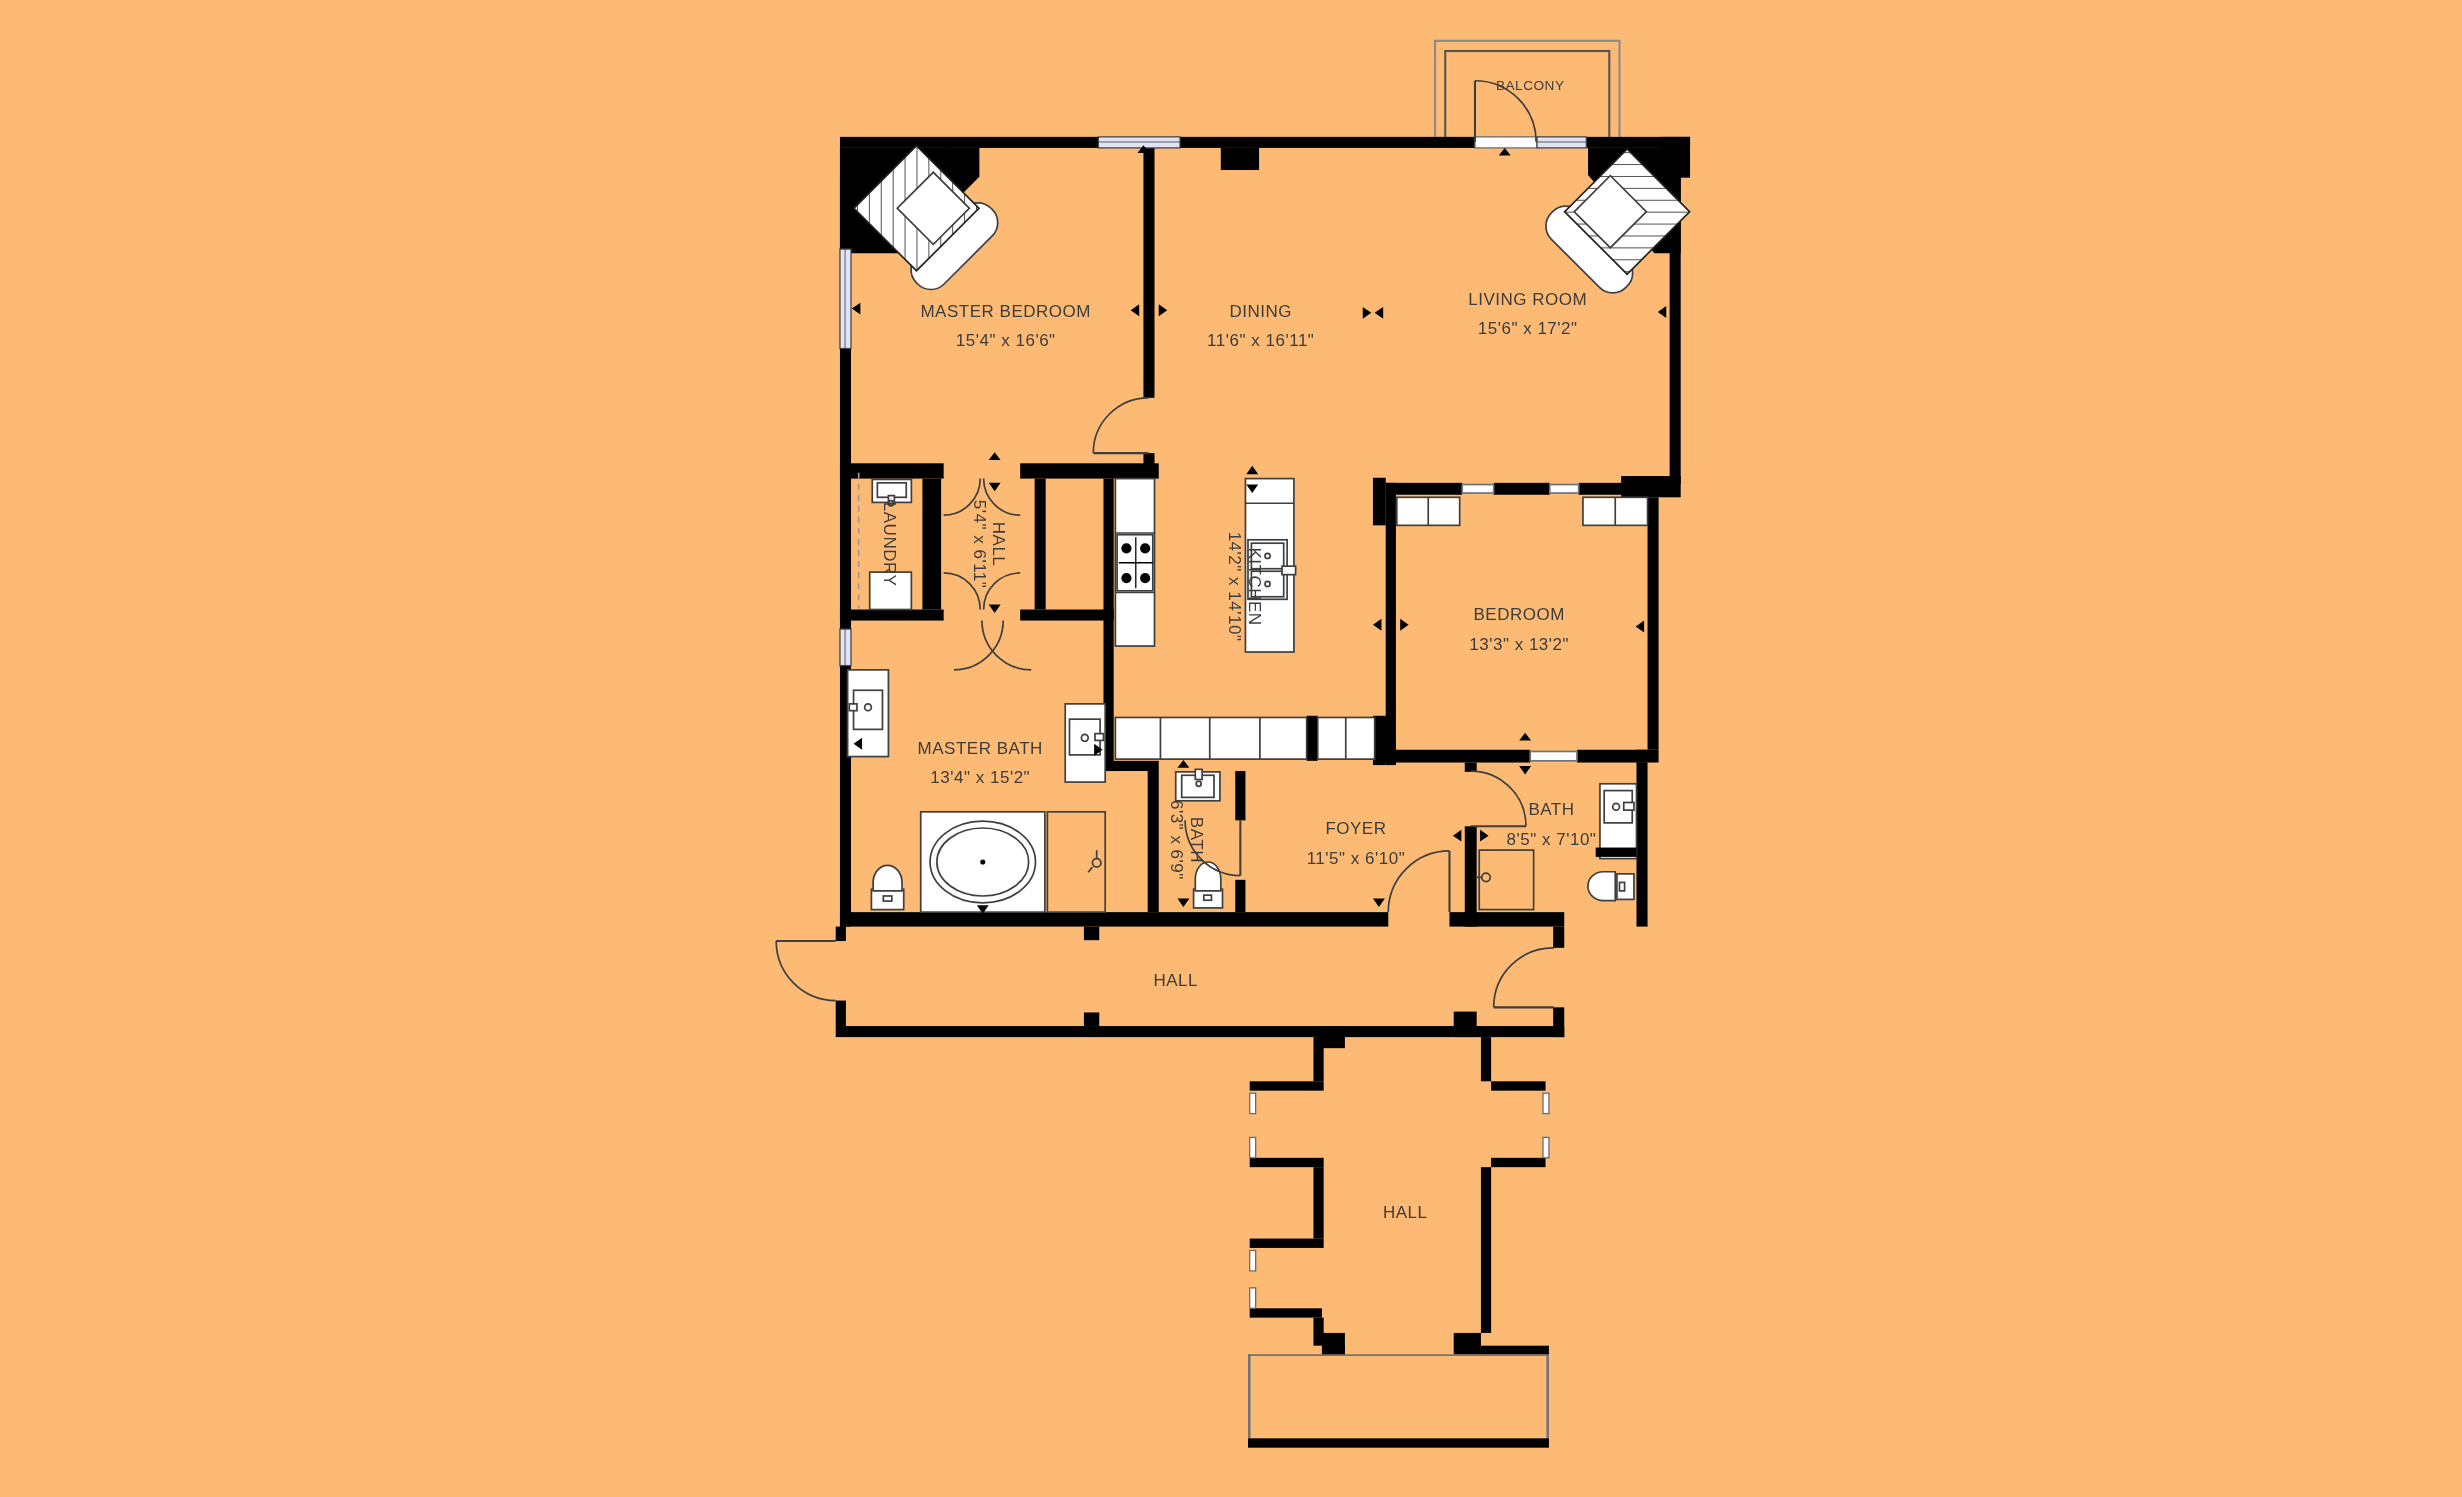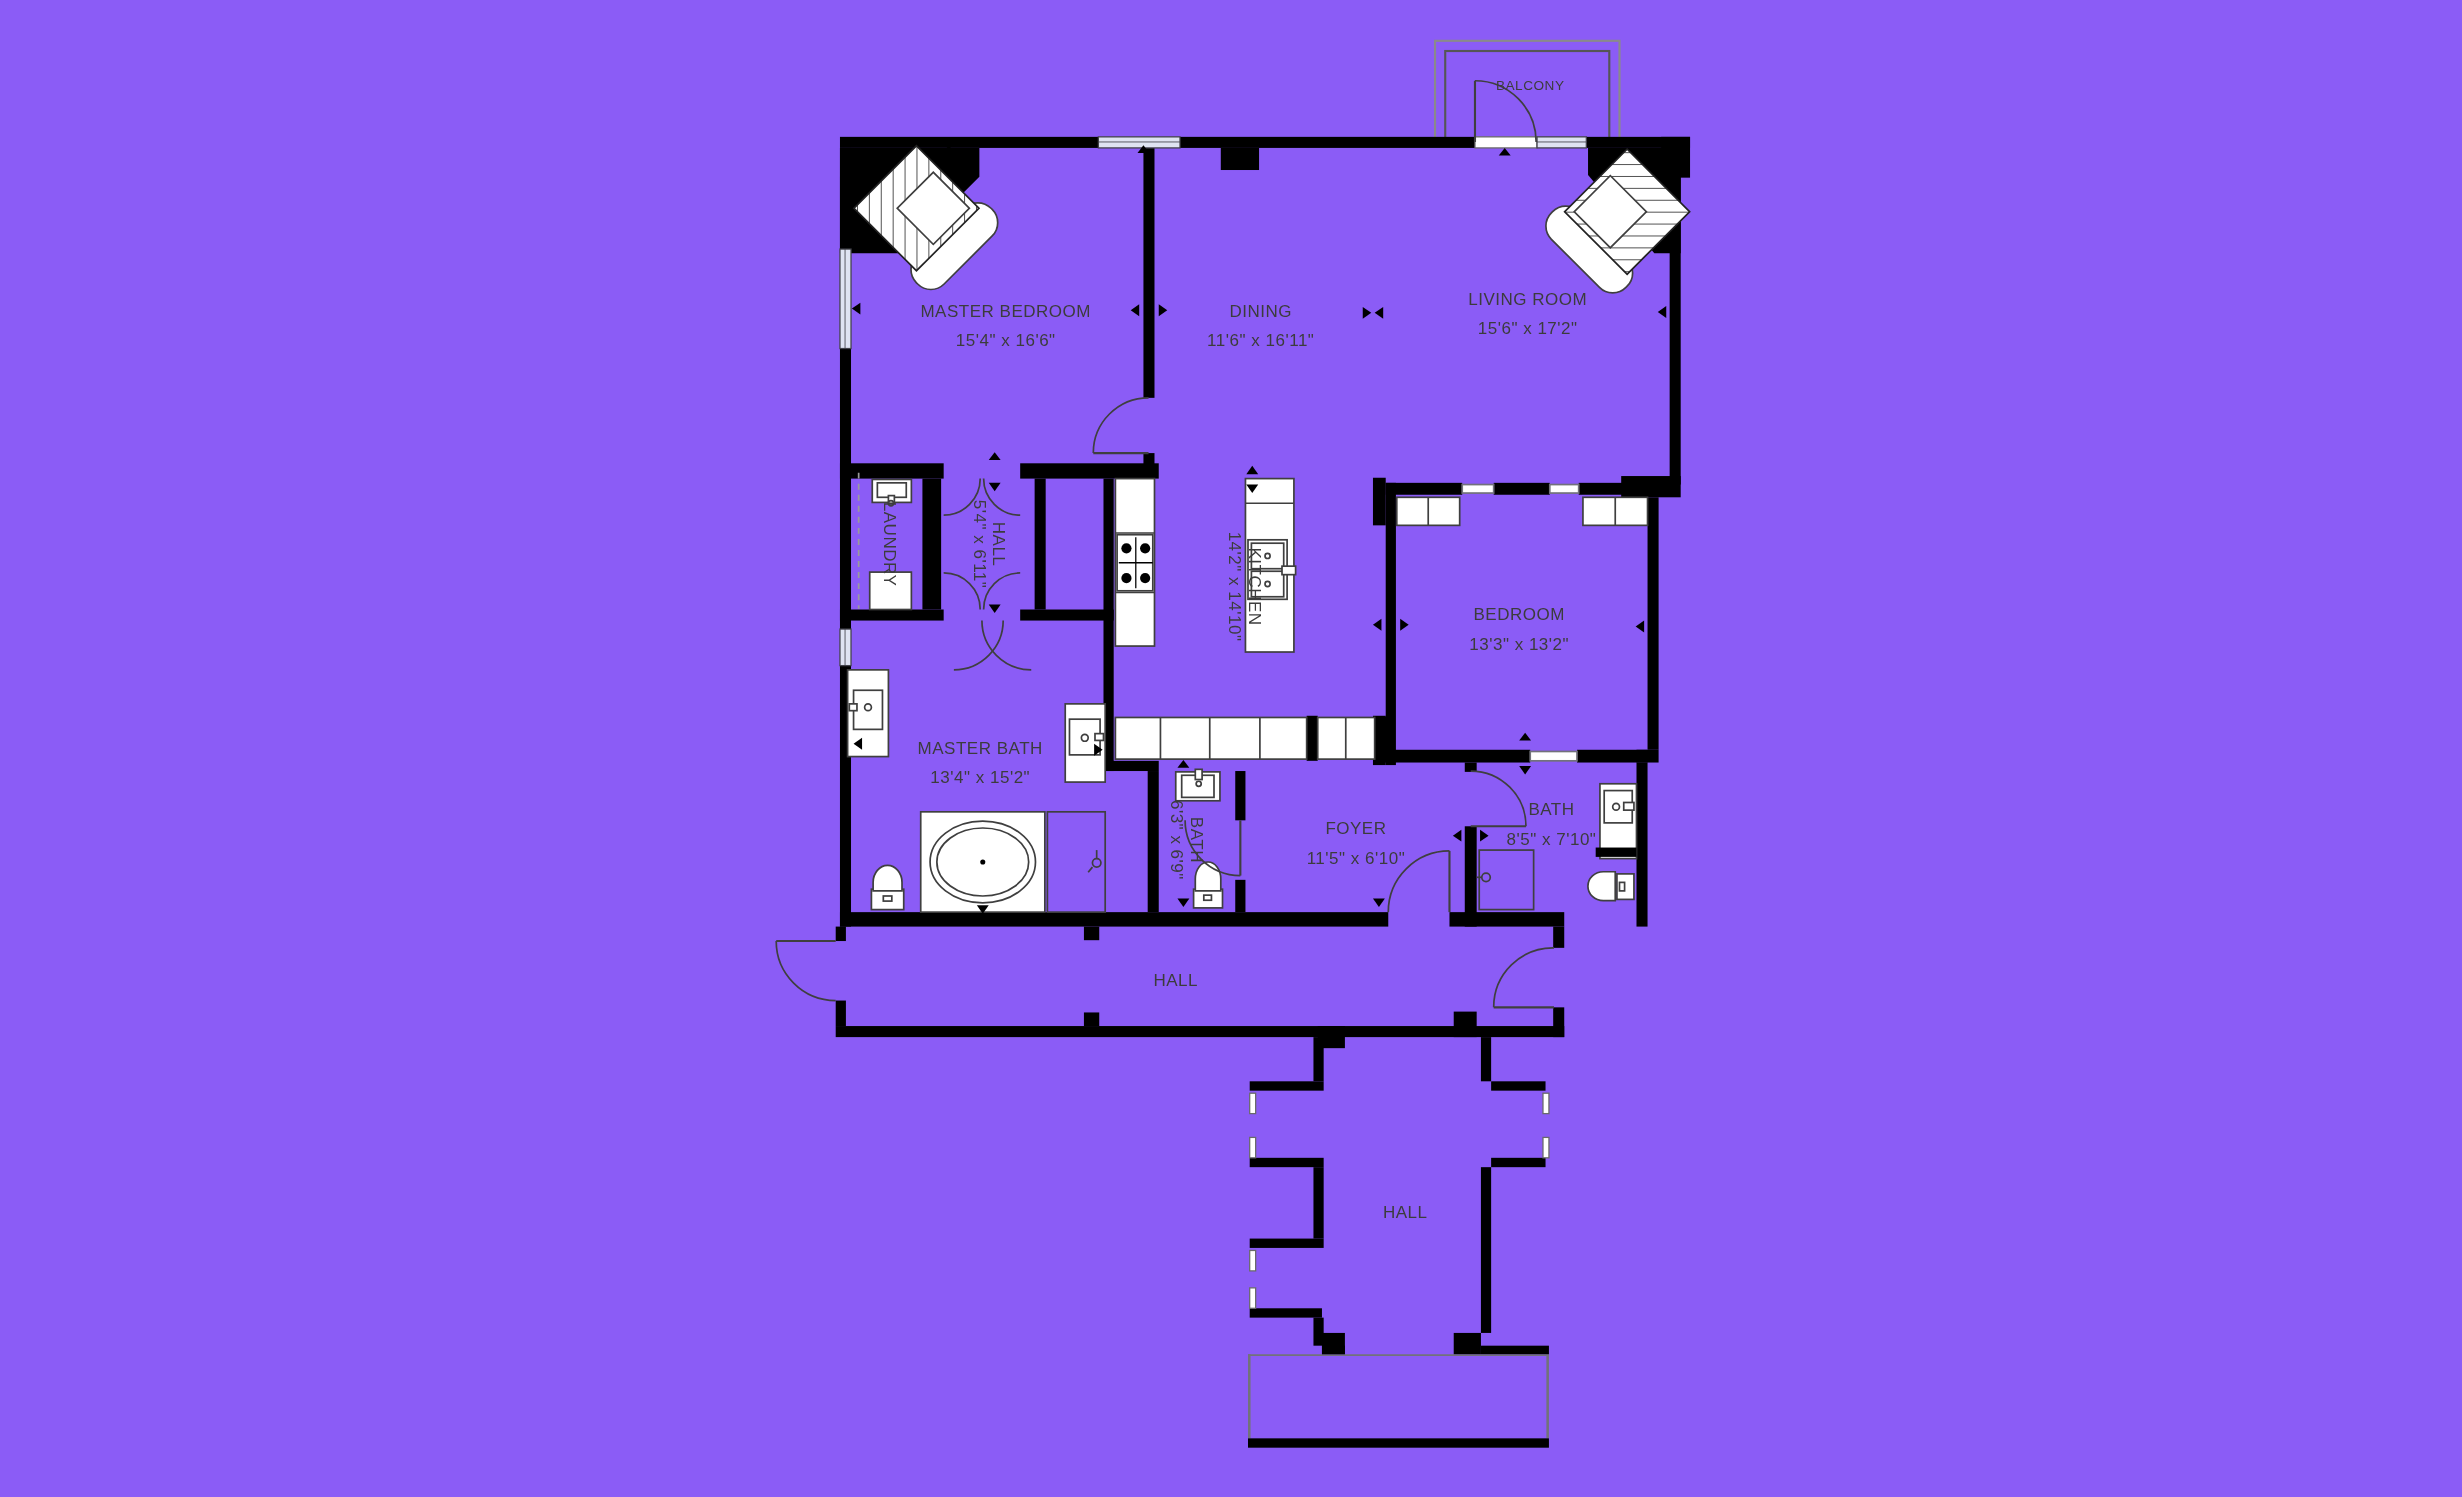--- a/index.html
+++ b/index.html
@@ -1,19 +1,19 @@
 <!DOCTYPE html>
 <html style="--wall: #000000; --text: #3c3c3c; --window-fill: #dfe3f2; --line: #3f3f3f;font-size:13.6px"><head>
 <meta charset="utf-8">
 <style>
   :root{
     --wall:#000000; --text:#3c3c3c; --window-fill:#dfe3f2; --line:#3f3f3f; --thin:#8a8a8a;
   }
   html,body{margin:0;padding:0;background:#ffffff;}
-  .stage{position:relative;width:2462px;height:1497px;background:#8b5cf6;overflow:hidden;}
+  .stage{position:relative;width:2462px;height:1497px;background:#fdba74;overflow:hidden;}
   svg{position:absolute;left:0;top:0;}
   .wall{fill:var(--wall);stroke:none;}
   .thinwall{fill:none;stroke:var(--thin);stroke-width:2.5;}
   .fixture{fill:#ffffff;stroke:var(--line);stroke-width:2;}
   .fixline{fill:none;stroke:var(--line);stroke-width:2;}
   .arc{fill:none;stroke:var(--line);stroke-width:2;}
   .leaf{stroke:var(--line);stroke-width:2.5;}
   .window{fill:var(--window-fill);stroke:#42424a;stroke-width:1.5;}
   .winline{stroke:#42424a;stroke-width:1;}
   .graywin{fill:#ffffff;stroke:#72727a;stroke-width:2;}

